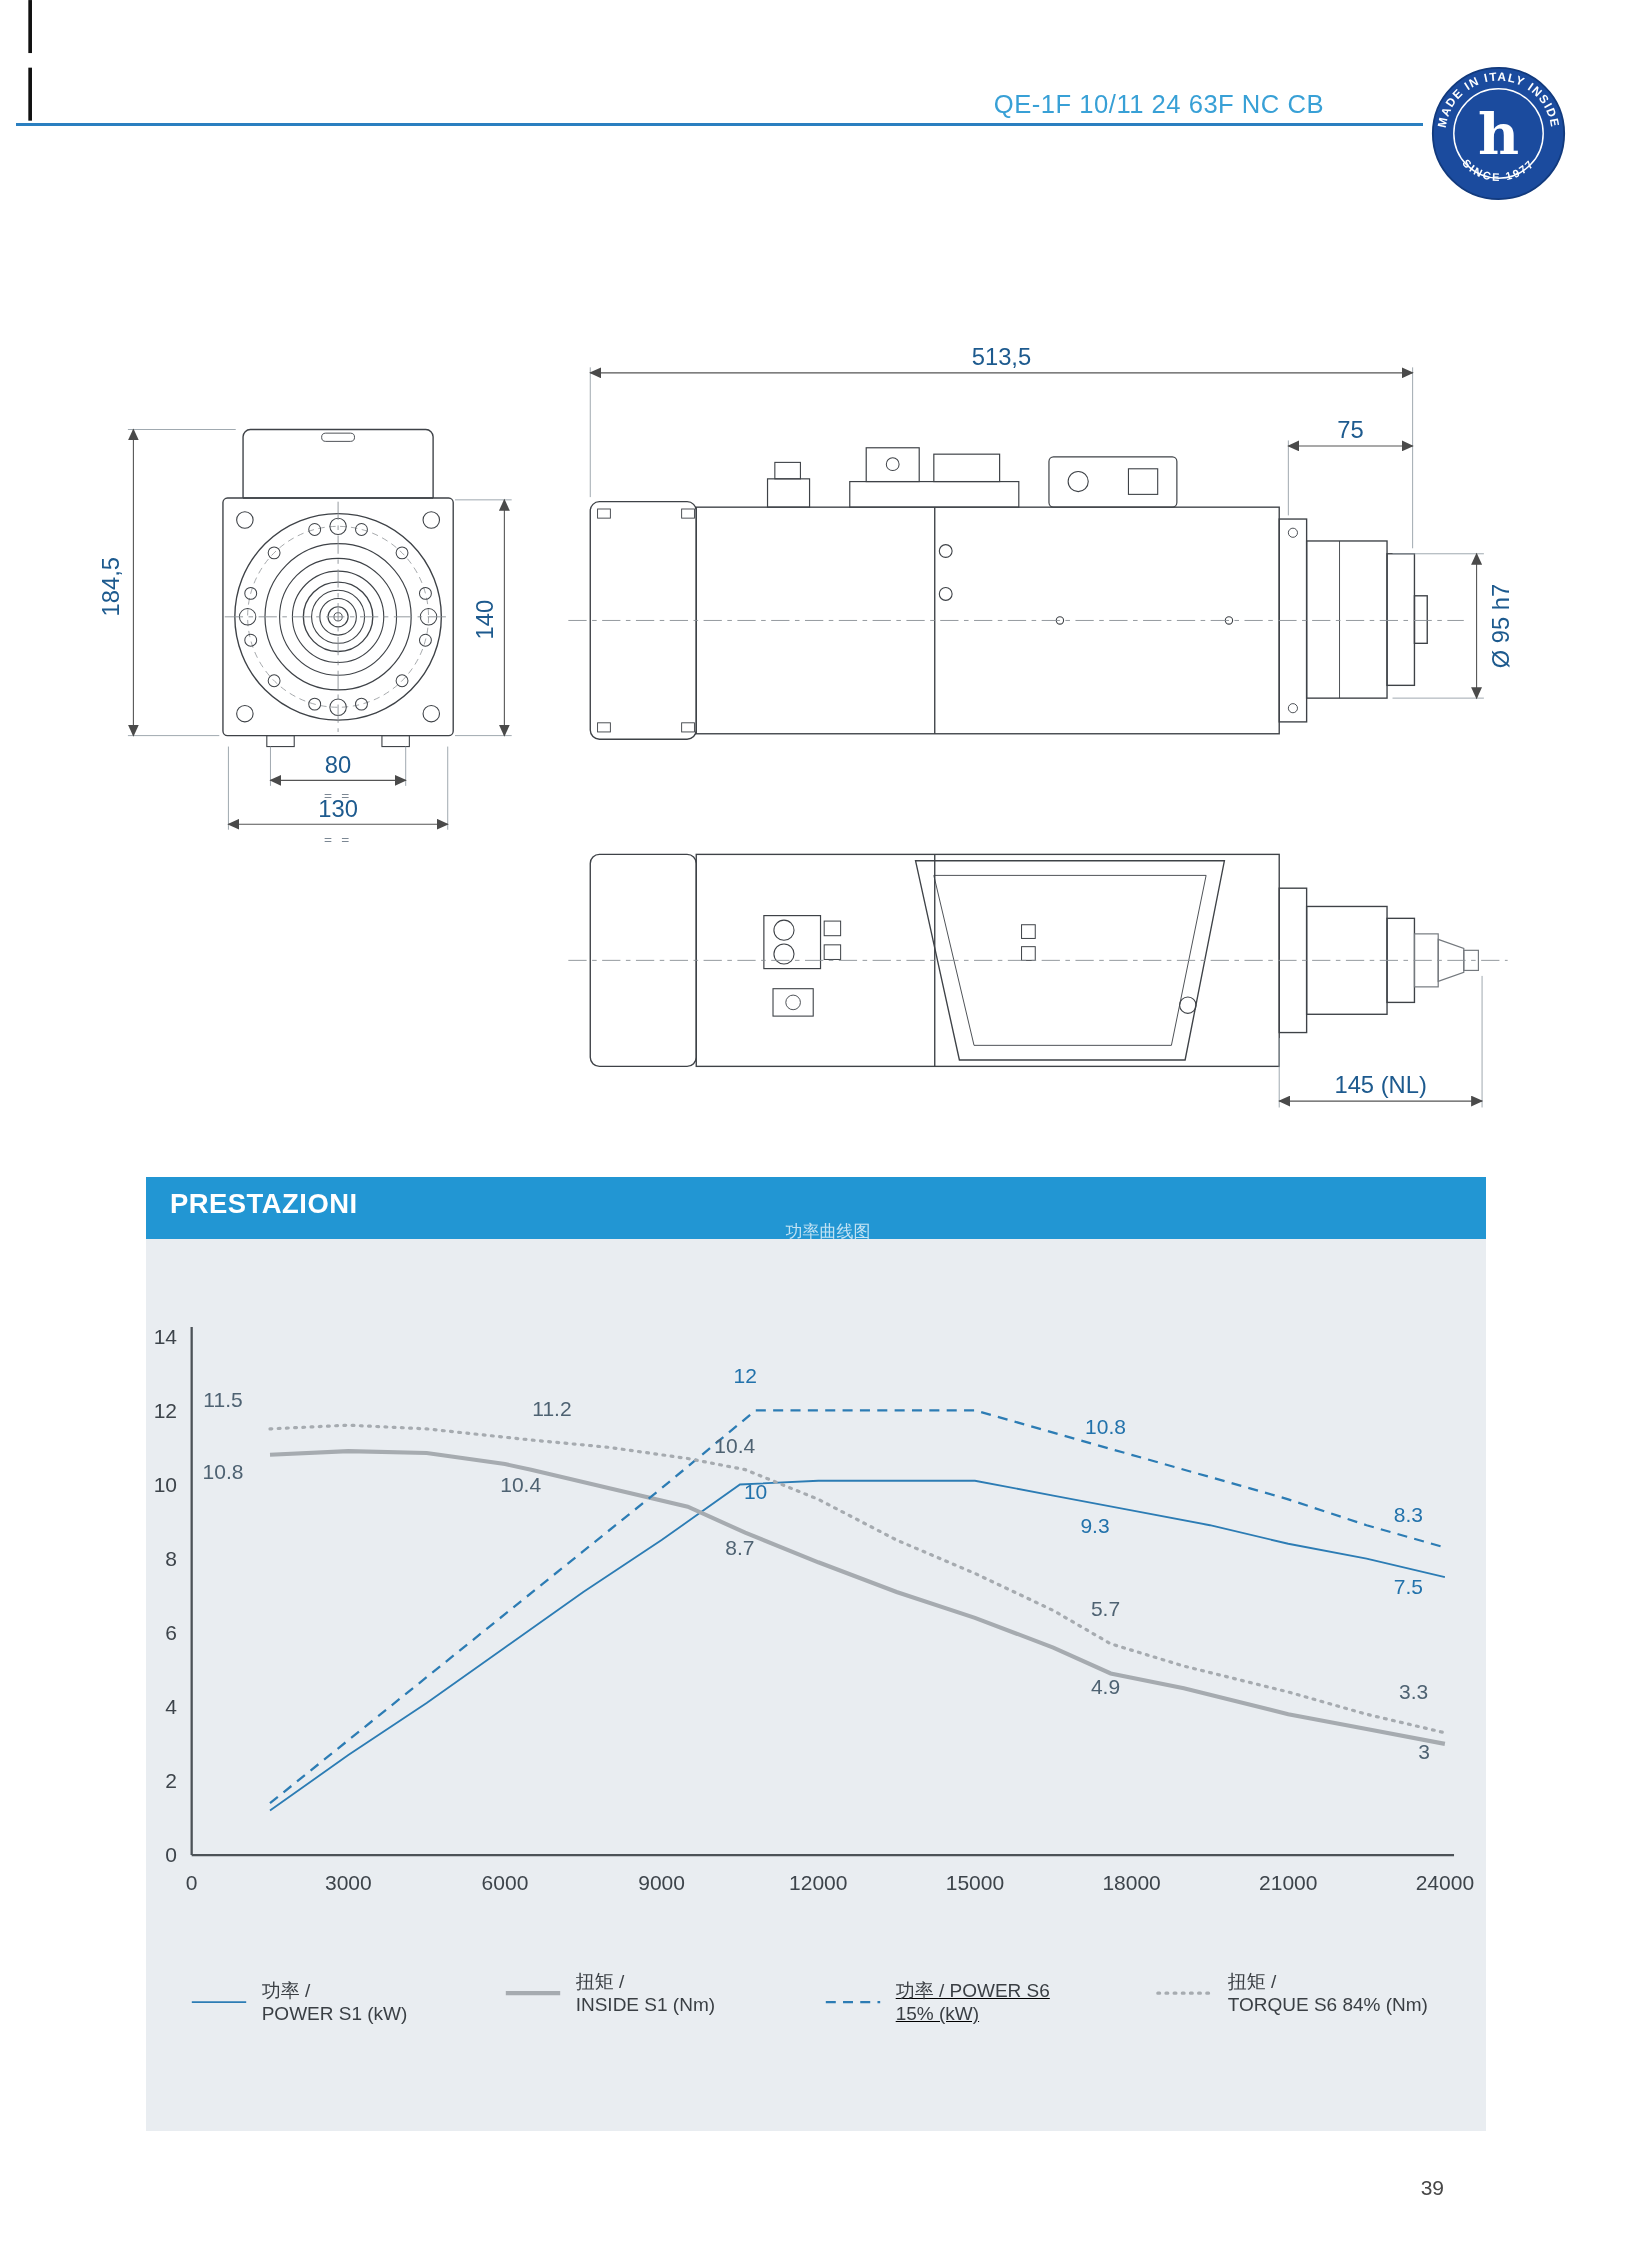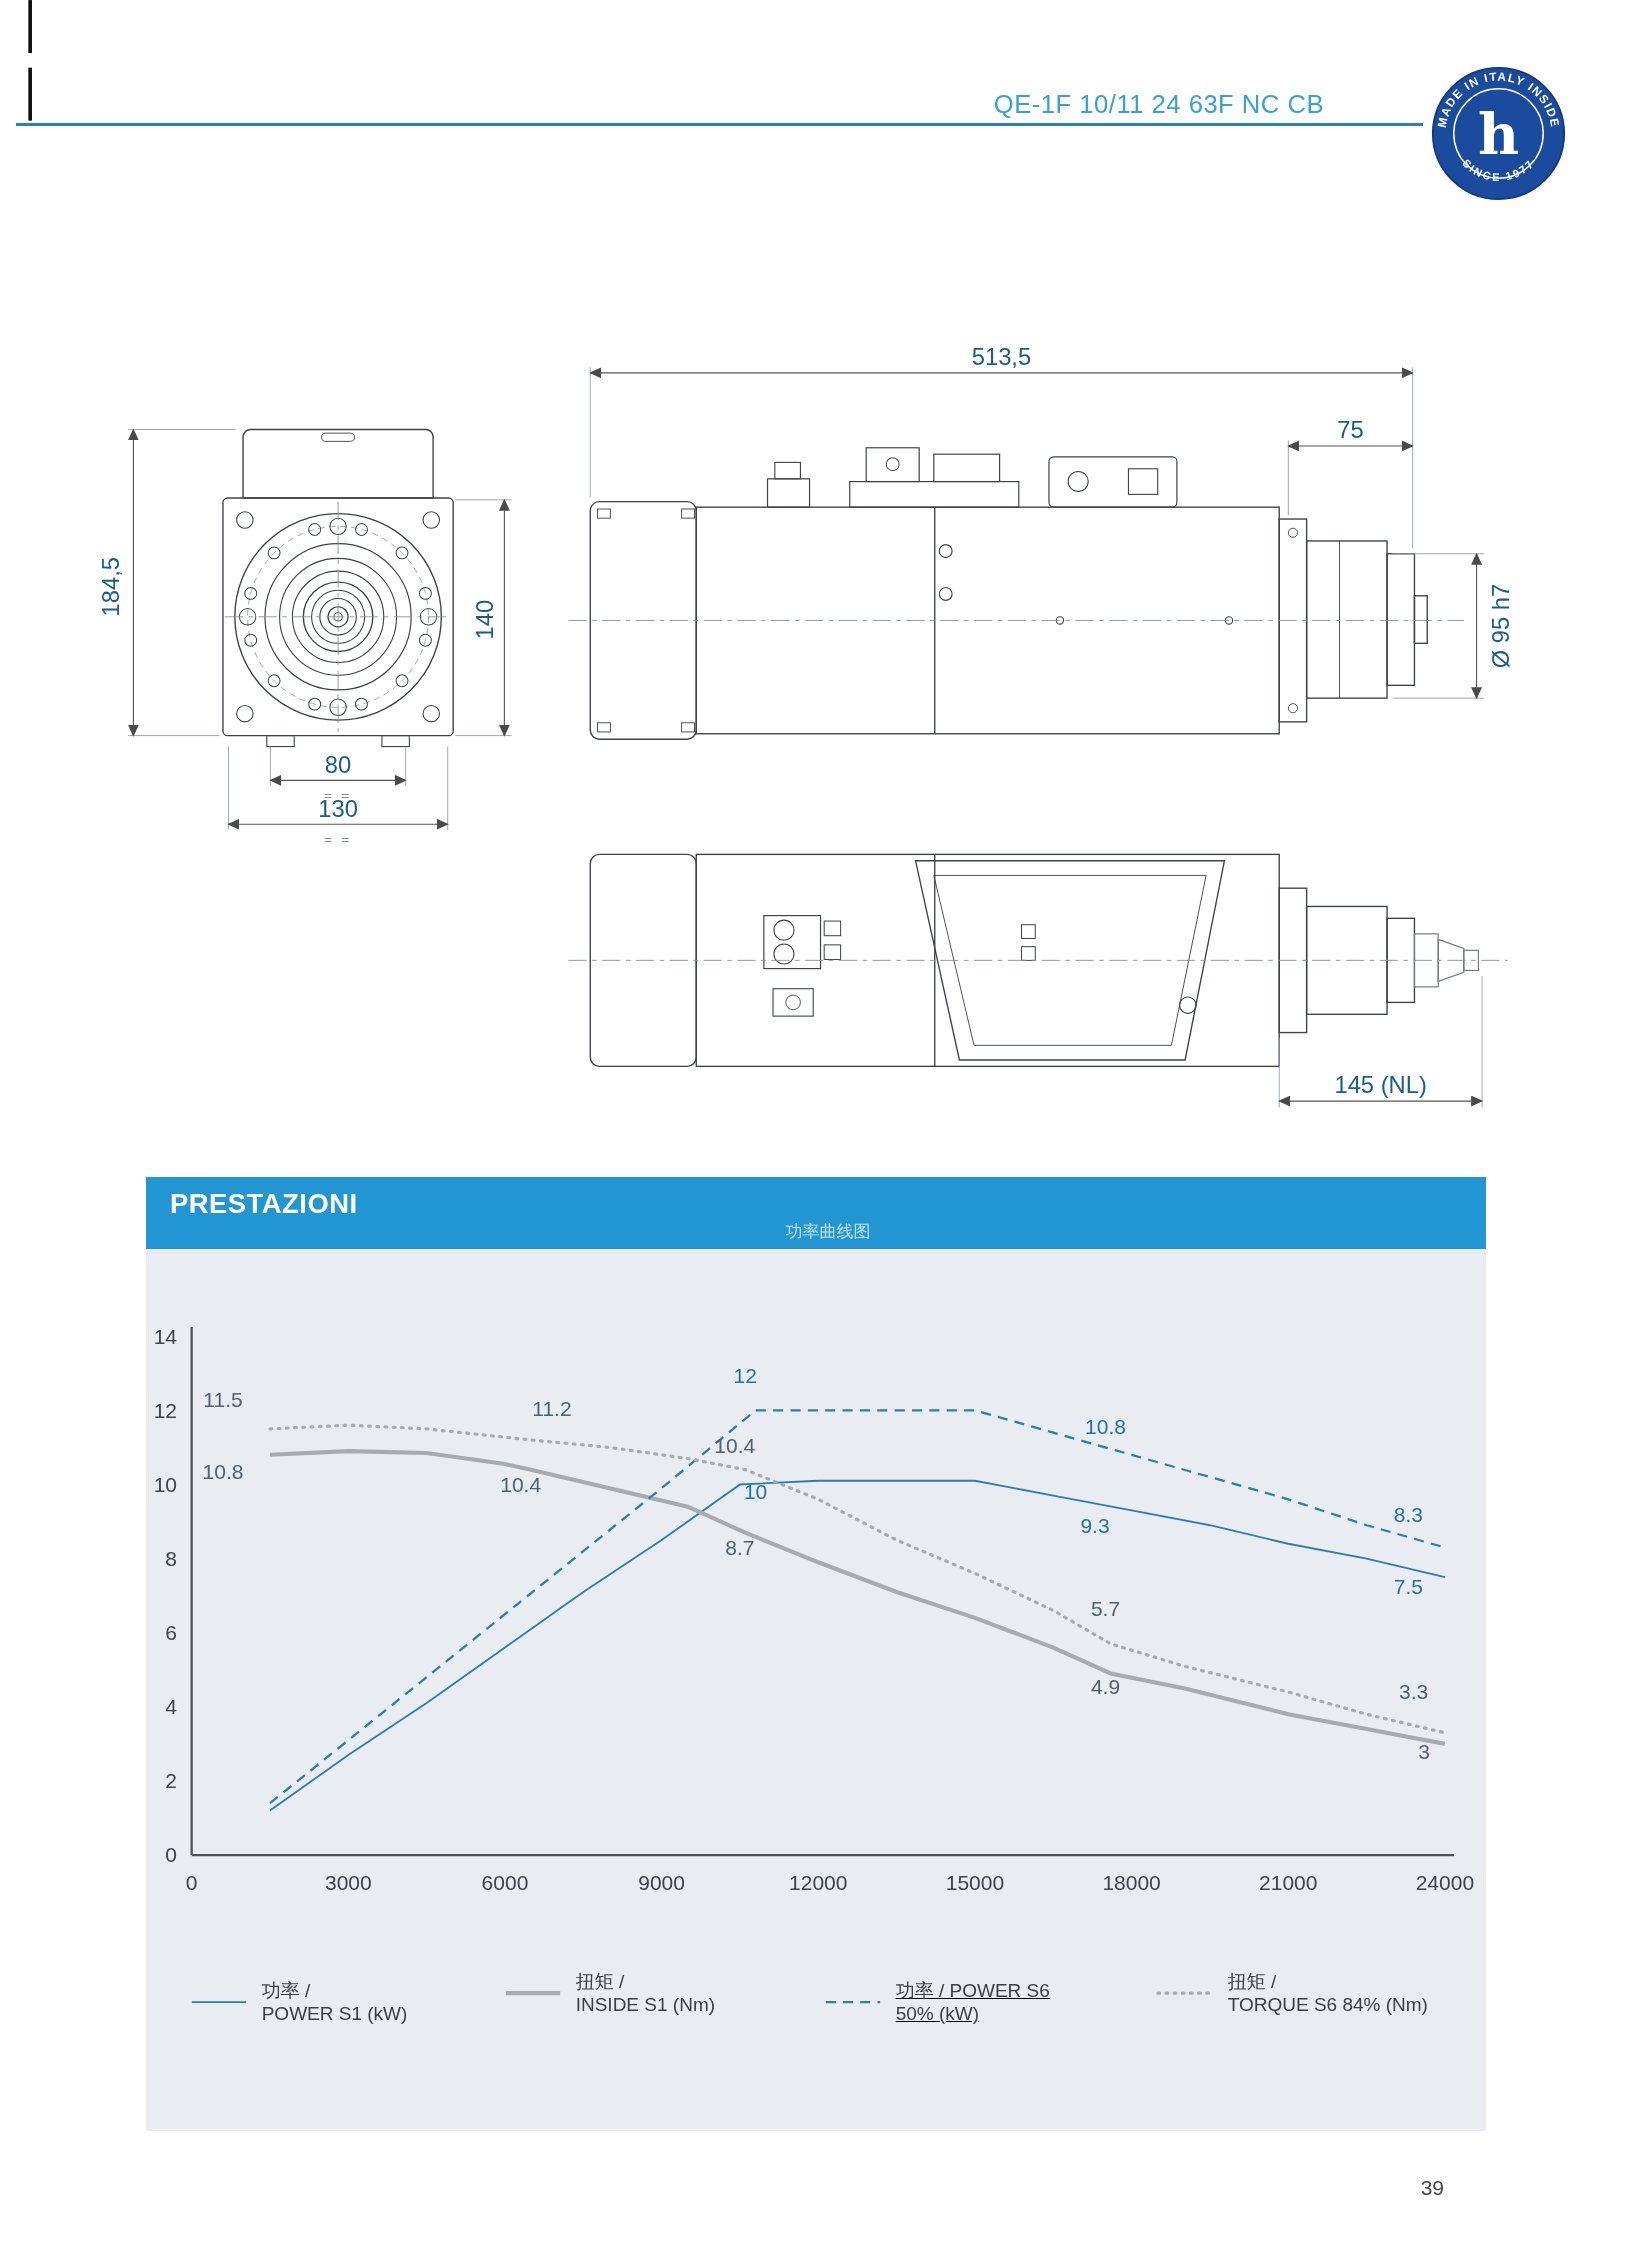--- a/index.html
+++ b/index.html
@@ -13,21 +13,21 @@
   .badge-arc-small{font-size:12px;font-weight:bold;fill:#fff;letter-spacing:2.5px;}
   .badge-h{font-size:62px;font-weight:bold;fill:#fff;font-family:"DejaVu Serif",serif;}
 
   
   svg.drawings{position:absolute;top:0;left:0;}
   .dim{font-size:26px;fill:#1d5a8e;}
   .eq{font-size:15px;fill:#7b8793;letter-spacing:3px;}
 
   
   .panel{position:absolute;left:146px;top:1177px;width:1340px;height:954px;background:#e9edf1;}
-  .panel-header{height:72px;background:#2296d3;color:#fff;padding:12px 0 8px 24px;box-sizing:border-box;}
+  .panel-header{height:62px;background:#2296d3;color:#fff;padding:12px 0 8px 24px;box-sizing:border-box;}
   .panel-title{font-size:27.4px;font-weight:bold;letter-spacing:0.5px;line-height:29px;}
   .panel-sub{font-size:17px;color:rgba(255,255,255,.72);line-height:27.4px;text-align:center;}
   #perf-chart{position:absolute;top:84px;left:0;}
   .tick{font-size:23px;fill:#3d444b;}
   .ann{font-size:23px;}
   .ann-blue{fill:#2272ab;}
   .ann-gray{fill:#4e6272;}
 
   .legend-item{position:absolute;display:flex;align-items:center;gap:13.7px;}
   .leg-text{font-size:19px;color:#3a3f44;line-height:23px;}
@@ -279,21 +279,21 @@
         <div>扭矩 /</div>
           <div>INSIDE S1 (Nm)</div>
       </div>
     </div>
     <div class="legend-item" style="left:678px;top:802px;text-decoration:underline;">
       <svg width="58" height="18.3" viewBox="0 0 64 20">
         <line x1="2" y1="10" x2="62" y2="10" fill="none" stroke="#2c7cb4" stroke-width="2.5" stroke-dasharray="11 8"></line>
       </svg>
       <div class="leg-text">
         <div>功率 / POWER S6</div>
-          <div>50% (kW)</div>
+          <div>15% (kW)</div>
       </div>
     </div>
     <div class="legend-item" style="left:1010px;top:793px;">
       <svg width="58" height="18.3" viewBox="0 0 64 20">
         <line x1="2" y1="10" x2="62" y2="10" fill="none" stroke="#a6abb0" stroke-width="3.5" stroke-dasharray="2 7" stroke-linecap="round"></line>
       </svg>
       <div class="leg-text">
         <div>扭矩 /</div>
           <div>TORQUE S6 84% (Nm)</div>
       </div>

